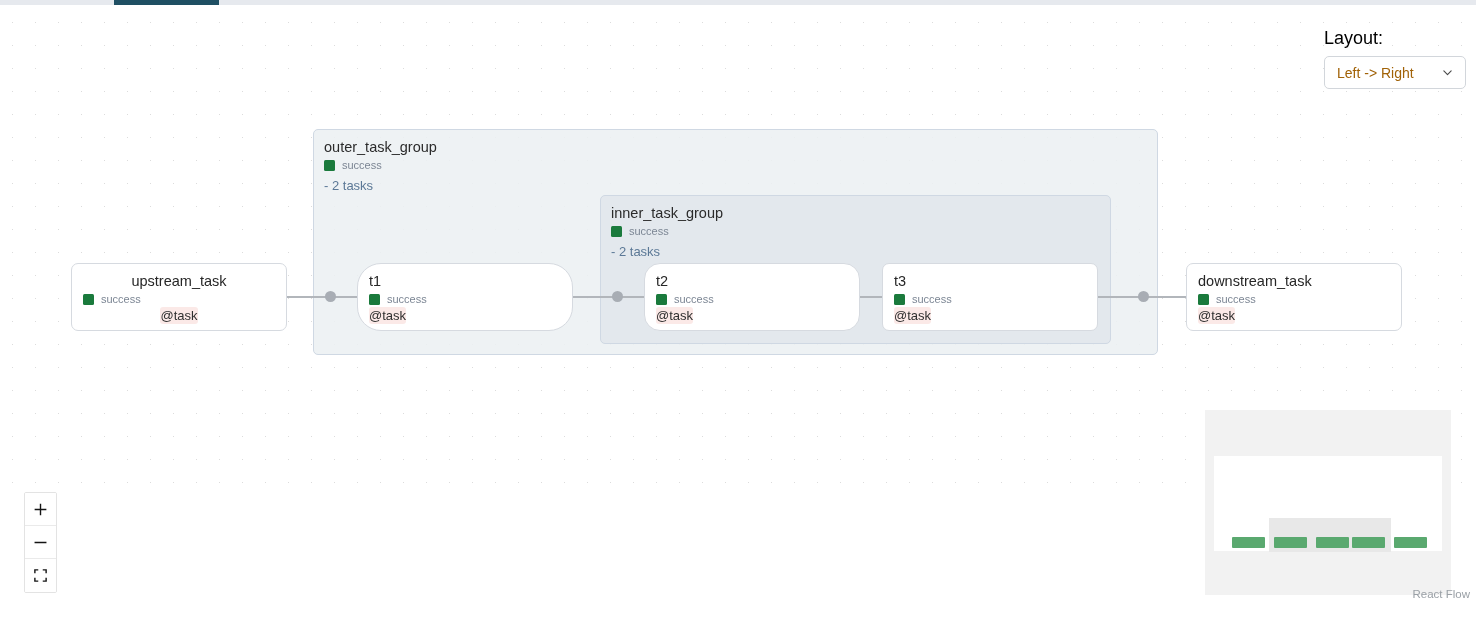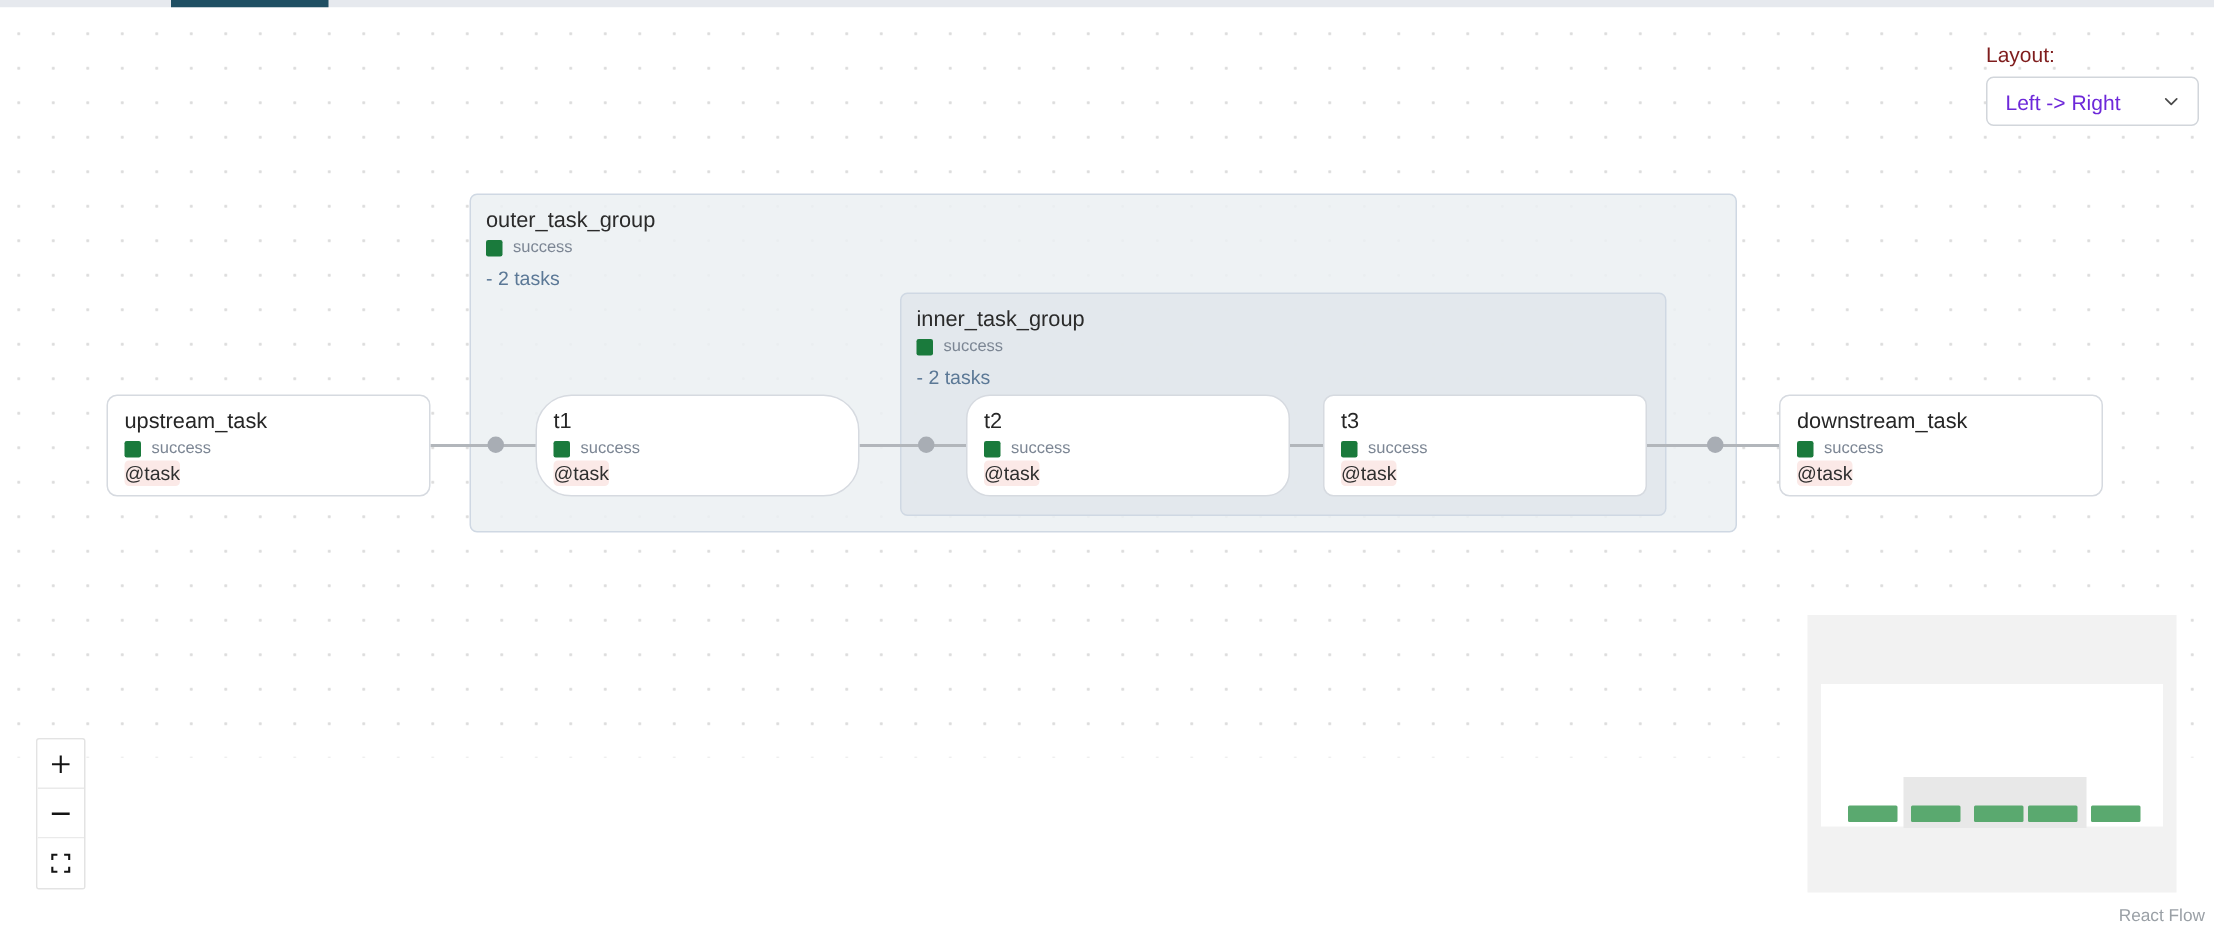--- a/index.html
+++ b/index.html
@@ -123,21 +123,21 @@
     display: inline-block;
     margin-top: 2px;
     font-size: 13px;
     color: #2f2f2f;
     background: #fbe9e7;
     border-radius: 3px;
     padding: 1px 0;
     white-space: nowrap;
   }
 
-  .n-upstream   { left: 71px;   top: 258px; }
+  .n-upstream   { left: 71px;   top: 258px; text-align: center; }
   .n-t1         { left: 357px;  top: 258px; border-radius: 24px; }
   .n-t2         { left: 644px;  top: 258px; border-radius: 16px; }
   .n-t3         { left: 882px;  top: 258px; }
   .n-downstream { left: 1186px; top: 258px; }
 
   
   .edge-line {
     position: absolute;
     height: 1.6px;
     background: #b2b6bb;
@@ -160,40 +160,40 @@
   .d3 { left: 1138px; }
 
   
   .layout-panel {
     position: absolute;
     right: 10px;
     top: 28px;
     width: 142px;
   }
   .layout-label {
-    font-size: 14px;
-    color: #7f1d1d;
+    font-size: 18px;
+    color: #000000;
     margin-bottom: 7px;
     display: block;
   }
   .layout-select {
     width: 142px;
     height: 33px;
     background: #ffffff;
     border: 1px solid #d2d6db;
     border-radius: 5px;
     display: flex;
     align-items: center;
     justify-content: space-between;
     padding: 0 11px 0 12px;
     cursor: pointer;
   }
   .layout-select-value {
     font-size: 14px;
-    color: #6d28d9;
+    color: #a16207;
     white-space: nowrap;
   }
   .chev { flex: none; display: block; }
 
   
   .controls {
     position: absolute;
     left: 24px;
     bottom: 27px;
     width: 33px;
@@ -247,21 +247,21 @@
   }
   .mm-n1 { left: 18px;  width: 33px; }
   .mm-n2 { left: 60px;  width: 33px; }
   .mm-n3 { left: 102px; width: 33px; }
   .mm-n4 { left: 138px; width: 33px; }
   .mm-n5 { left: 180px; width: 33px; }
 
   .attribution {
     position: absolute;
     right: 6px;
-    bottom: 3px;
+    bottom: 20px;
     font-size: 11.5px;
     color: #9aa0a6;
     white-space: nowrap;
   }
 </style>
 </head>
 <body>
 
 <div id="root">
 

